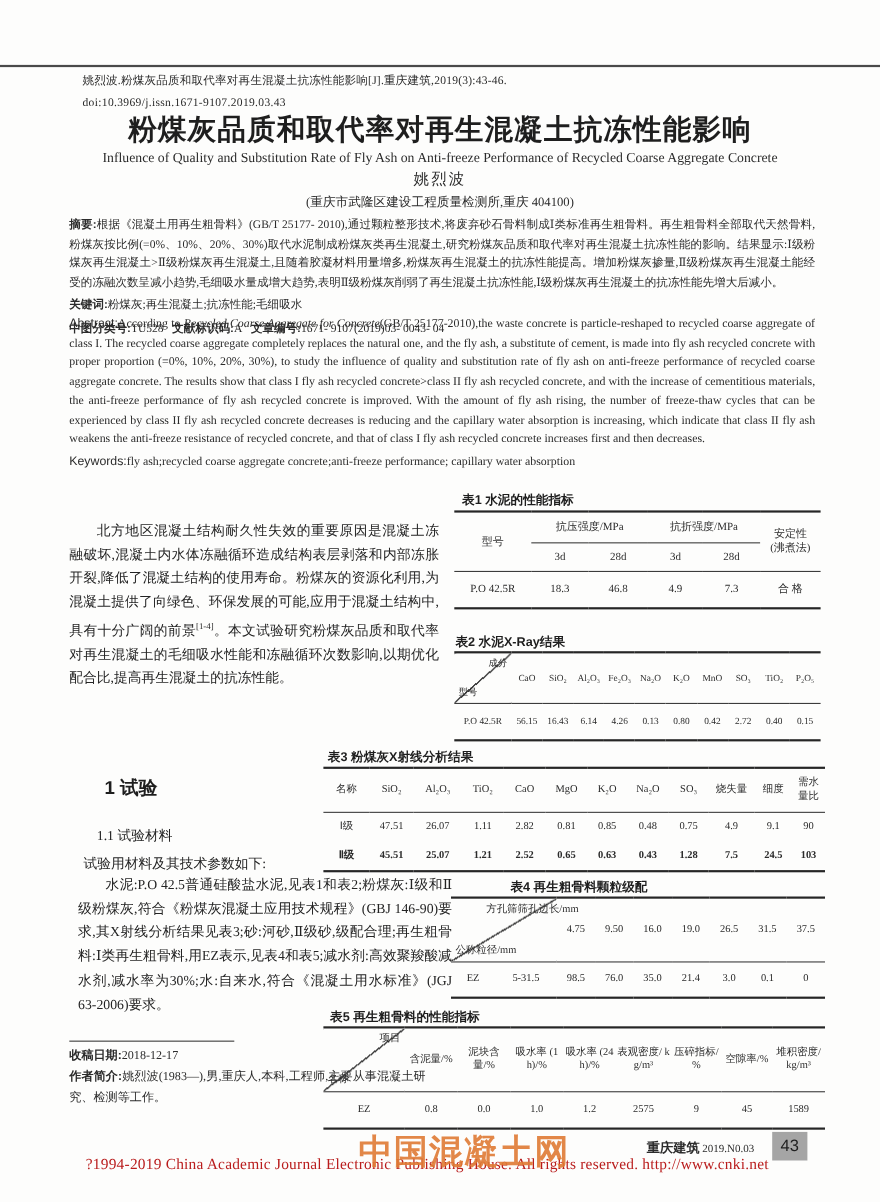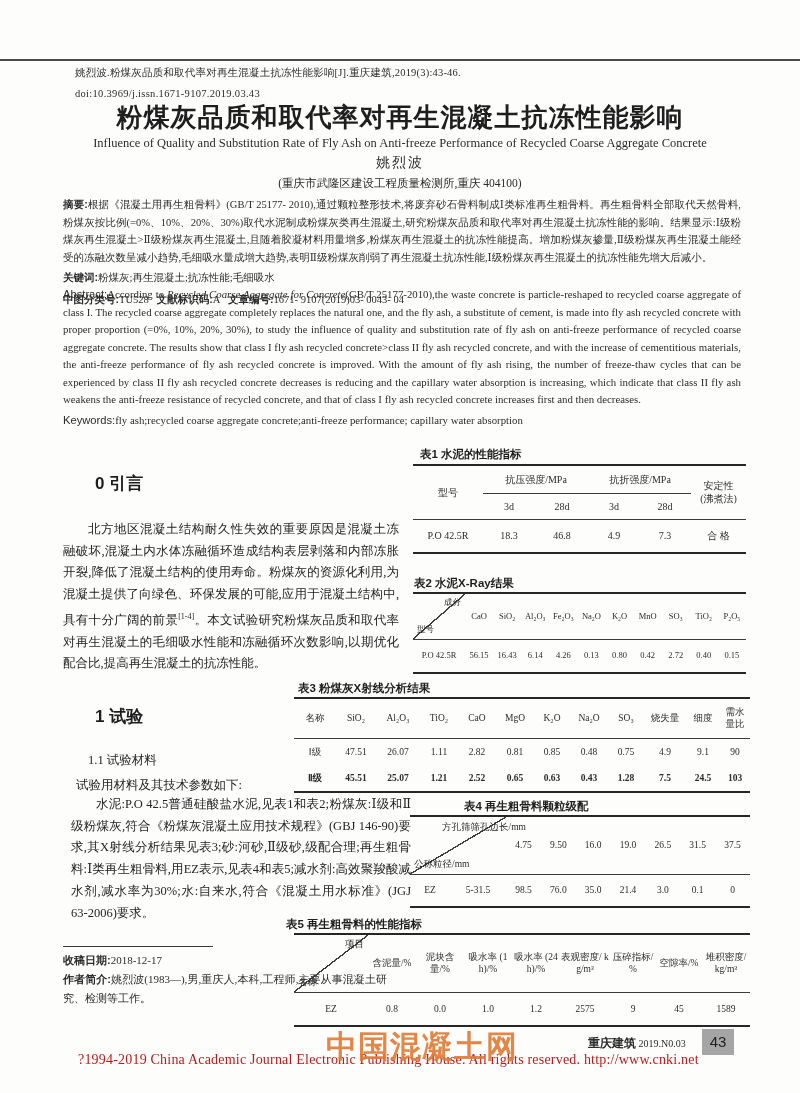--- a/index.html
+++ b/index.html
@@ -77,21 +77,20 @@
     <div class="kw-line"><span class="lbl">关键词:</span><span>粉煤灰;再生混凝土;抗冻性能;毛细吸水</span></div>
     <div class="meta-line"><span class="lbl">中图分类号:</span><span>TU528</span>&nbsp;&nbsp;&nbsp;<span class="lbl">文献标识码:</span><span>A</span>&nbsp;&nbsp;&nbsp;<span class="lbl">文章编号:</span><span>1671- 9107(2019)03- 0043- 04</span></div>
   </div>
 
   <div class="abs abs-en">
     <div><span class="lbl-en">Abstract:</span><span>According to </span><span class="it">Recycled Coarse Aggregate for Concrete</span><span>(GB/T 25177-2010),the waste concrete is particle-reshaped to recycled coarse aggregate of class I. The recycled coarse aggregate completely replaces the natural one, and the fly ash, a substitute of cement, is made into fly ash recycled concrete with proper proportion (=0%, 10%, 20%, 30%), to study the influence of quality and substitution rate of fly ash on anti-freeze performance of recycled coarse aggregate concrete. The results show that class I fly ash recycled concrete&gt;class II fly ash recycled concrete, and with the increase of cementitious materials, the anti-freeze performance of fly ash recycled concrete is improved. With the amount of fly ash rising, the number of freeze-thaw cycles that can be experienced by class II fly ash recycled concrete decreases is reducing and the capillary water absorption is increasing, which indicate that class II fly ash weakens the anti-freeze resistance of recycled concrete, and that of class I fly ash recycled concrete increases first and then decreases.</span></div>
     <div class="kw-line"><span class="lbl-en">Keywords:</span><span>fly ash;recycled coarse aggregate concrete;anti-freeze performance; capillary water absorption</span></div>
   </div>
 
   <div class="abs" style="left:63px;top:472px;width:336px;">
-    <div class="sec-h" style="padding-left:32px;margin-bottom:24px;">0 引言</div>
     <div class="cn-body indent"><span>北方地区混凝土结构耐久性失效的重要原因是混凝土冻融破坏,混凝土内水体冻融循环造成结构表层剥落和内部冻胀开裂,降低了混凝土结构的使用寿命。粉煤灰的资源化利用,为混凝土提供了向绿色、环保发展的可能,应用于混凝土结构中,具有十分广阔的前景</span><sup>[1-4]</sup><span>。本文试验研究粉煤灰品质和取代率对再生混凝土的毛细吸水性能和冻融循环次数影响,以期优化配合比,提高再生混凝土的抗冻性能。</span></div>
   </div>
 
   <div class="abs" style="left:63px;top:705px;width:230px;">
     <div class="sec-h" style="padding-left:32px;margin-bottom:22px;">1 试验</div>
     <div class="cn-body" style="padding-left:25px;margin-bottom:3px;">1.1  试验材料</div>
     <div class="cn-body" style="padding-left:13px;">试验用材料及其技术参数如下:</div>
   </div>
 
   <div class="abs cn-body indent" style="left:71px;top:794px;width:340px;">水泥:P.O 42.5普通硅酸盐水泥,见表1和表2;粉煤灰:Ⅰ级和Ⅱ级粉煤灰,符合《粉煤灰混凝土应用技术规程》(GBJ 146-90)要求,其X射线分析结果见表3;砂:河砂,Ⅱ级砂,级配合理;再生粗骨料:Ⅰ类再生粗骨料,用EZ表示,见表4和表5;减水剂:高效聚羧酸减水剂,减水率为30%;水:自来水,符合《混凝土用水标准》(JGJ 63-2006)要求。</div>
@@ -265,21 +264,21 @@
       <td>76.0</td>
       <td>35.0</td>
       <td>21.4</td>
       <td>3.0</td>
       <td>0.1</td>
       <td>0</td>
     </tr>
   </tbody>
     </table>
 
-  <div class="abs t-caption" style="left:286px;top:917px;">表5 再生粗骨料的性能指标</div>
+  <div class="abs t-caption" style="left:300px;top:917px;">表5 再生粗骨料的性能指标</div>
   <table id="t5" class="abs sci" style="left:294px;top:933px;width:456px;">
     <colgroup>
         <col style="width:74px">
         <col style="width:48px">
         <col style="width:48px">
         <col style="width:48px">
         <col style="width:48px">
         <col style="width:50px">
         <col style="width:46px">
         <col style="width:46px">

